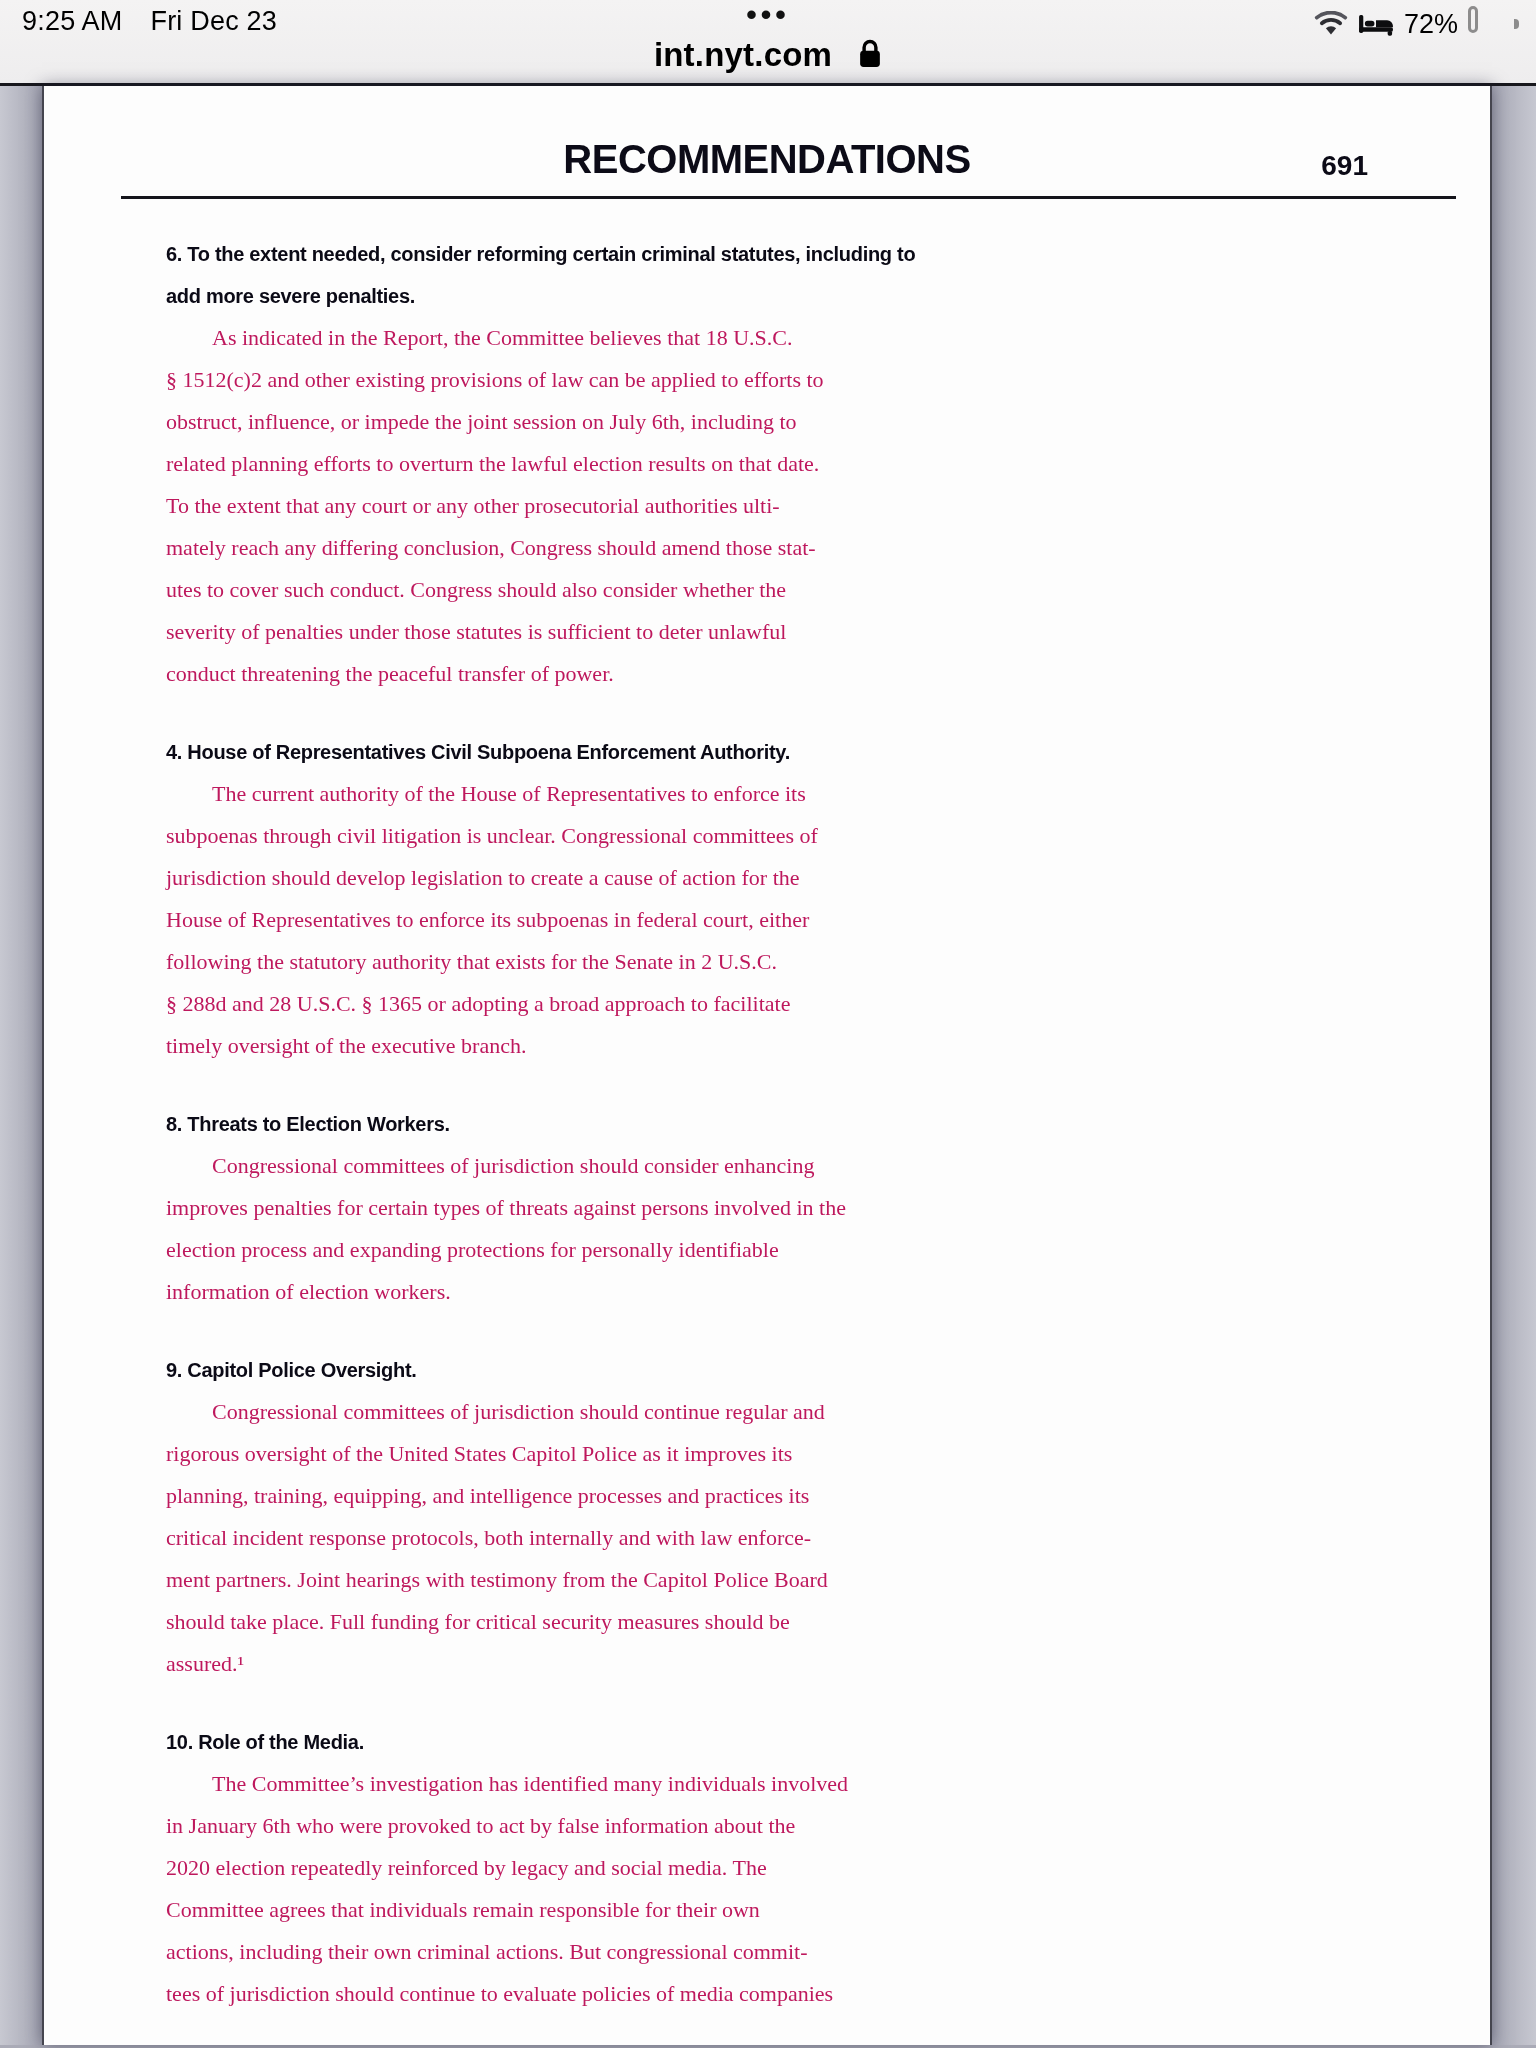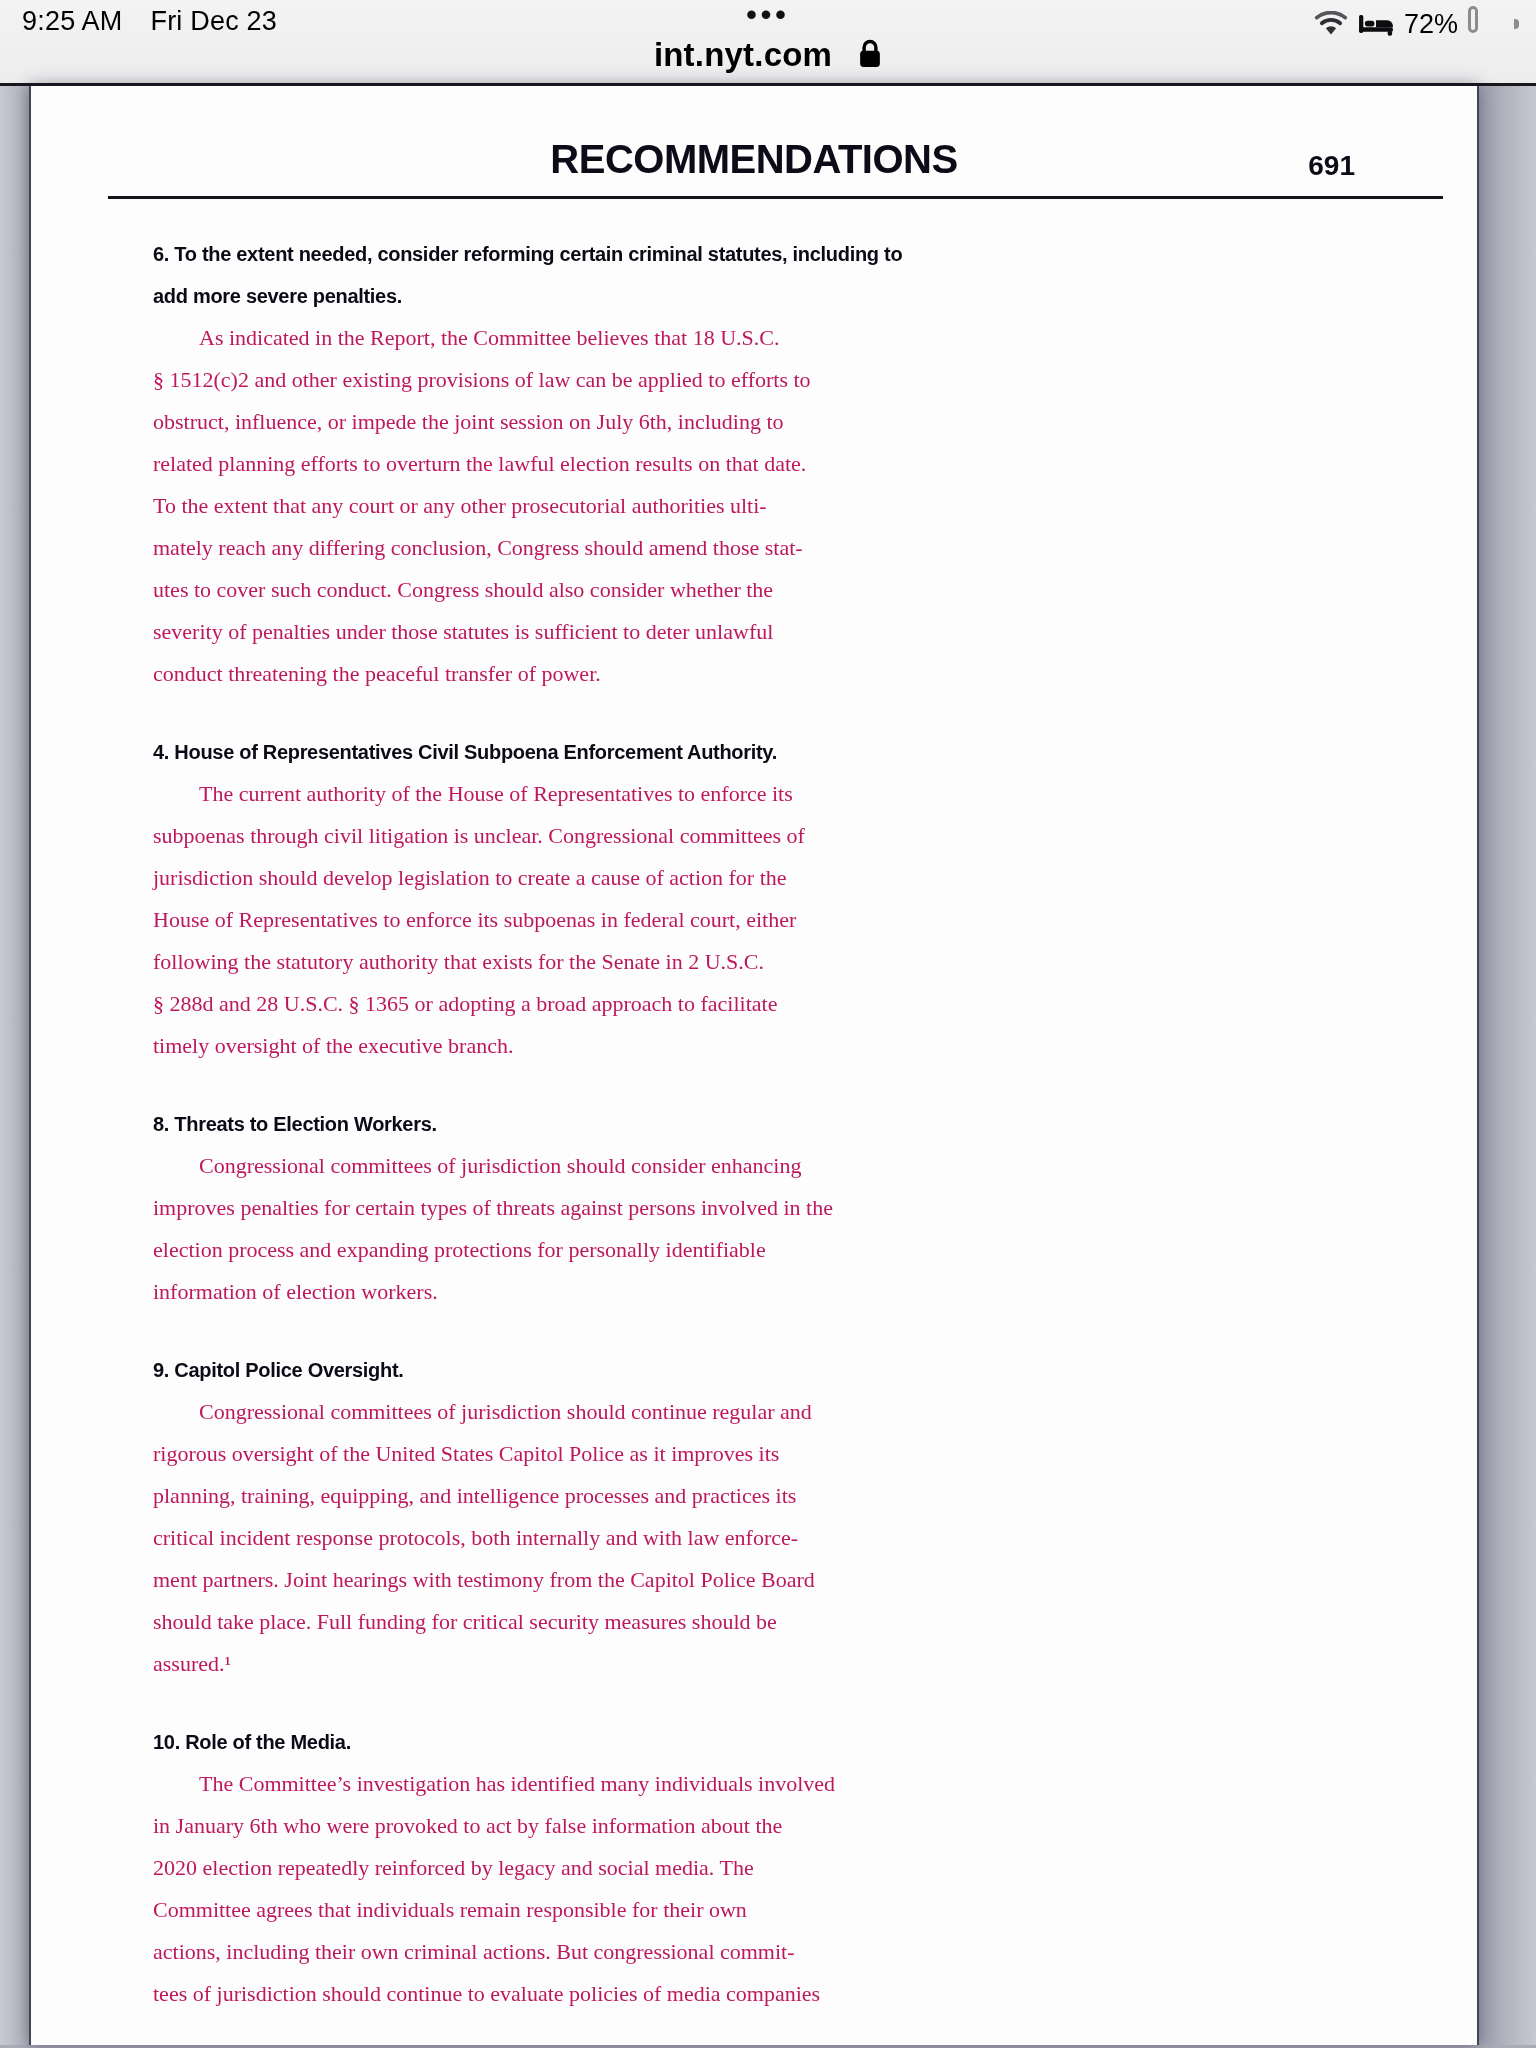--- a/index.html
+++ b/index.html
@@ -50,21 +50,21 @@
   }
   .url-inner { display:inline-flex; align-items:center; gap:26px; }
   .url-text { font-size:33px; font-weight:700; color:#000; letter-spacing:.2px; }
 
   
   .viewport {
     position:relative; height:1959px;
     background:linear-gradient(to right,#c7c8d1 0px,#a7a8b5 41px,#a7a8b5 1491px,#c7c8d1 1536px);
   }
   .page {
-    position:absolute; left:29px; top:0; width:1450px; height:100%;
+    position:absolute; left:42px; top:0; width:1450px; height:100%;
     background:#fdfdfd;
     border-left:2px solid #45454f; border-right:2px solid #45454f;
     box-shadow:0 0 16px rgba(30,30,55,.5);
     padding:48px 122px 0 122px;
     overflow:hidden;
   }
   .header-line { position:relative; height:50px; }
   .doc-title {
     text-align:center; font-size:40px; font-weight:700;
     letter-spacing:-.5px; color:#0c0b17; line-height:50px;

